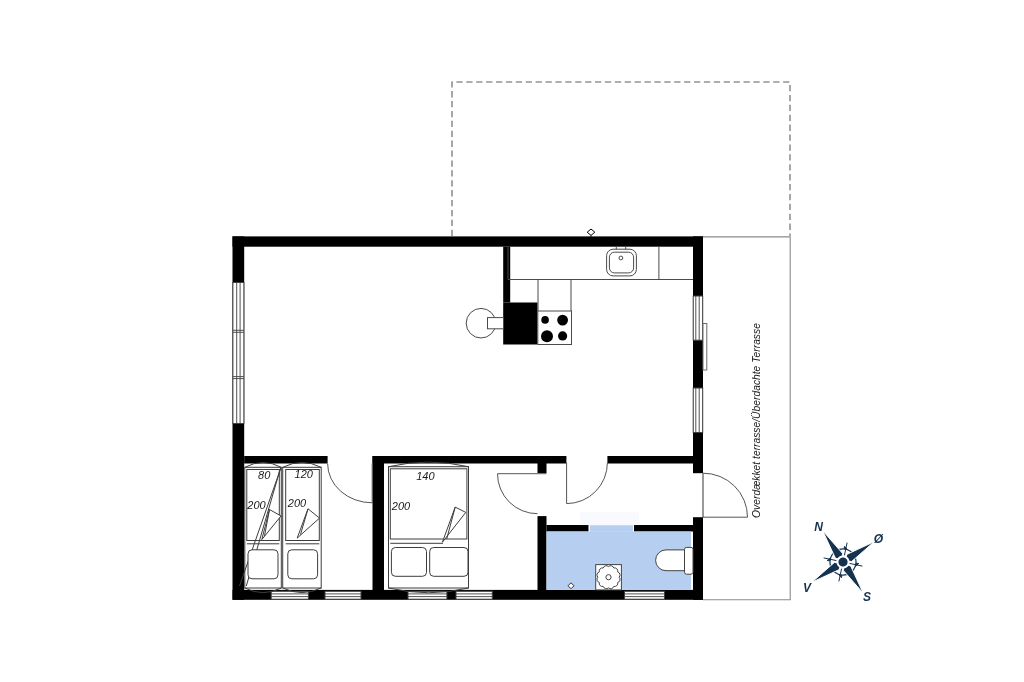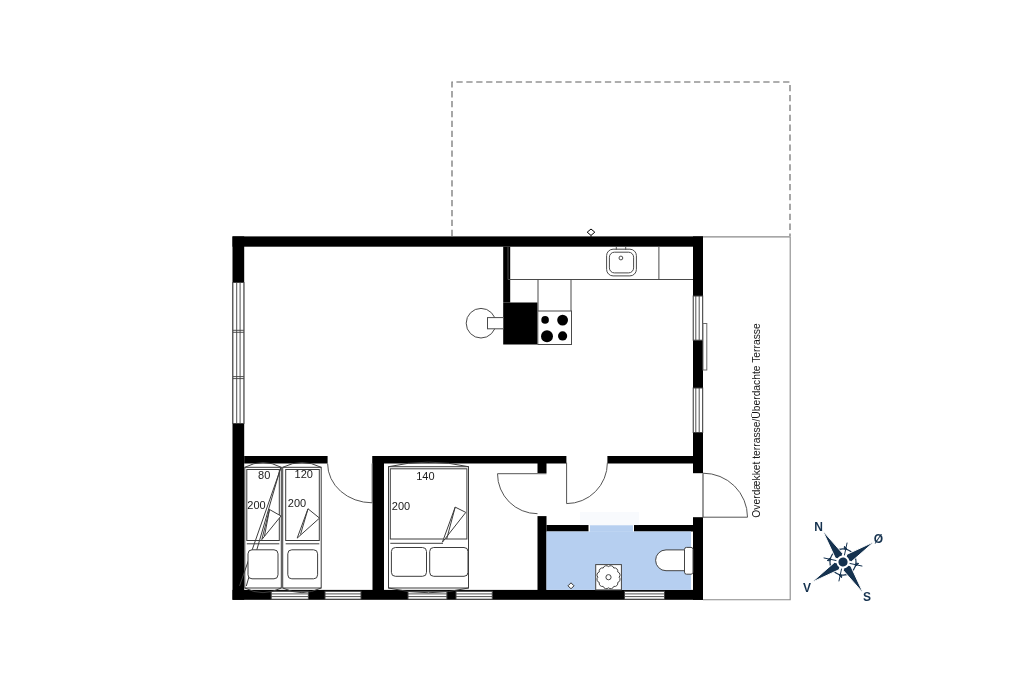--- a/index.html
+++ b/index.html
@@ -1,16 +1,16 @@
 <!DOCTYPE html>
 <html><head>
 <meta charset="utf-8">
 <style>
   html,body{margin:0;padding:0;background:#ffffff;}
-  #canvas{width:1024px;height:610px;position:relative;overflow:hidden;}
+  #canvas{width:1024px;height:610px;position:relative;overflow:hidden;font-style:italic;}
   svg{display:block;}
   text{font-family:"Liberation Sans",sans-serif;}
 </style>
 </head>
 <body>
 <div id="canvas">
 <svg width="1024" height="682" viewBox="0 0 1024 682">
 <rect x="0" y="0" width="1024" height="682" fill="#ffffff"></rect>
 
 <path d="M452,236 V82 H790 V236" fill="none" stroke="#5f5f5f" stroke-width="1.1" stroke-dasharray="6.3,3.6"></path>

